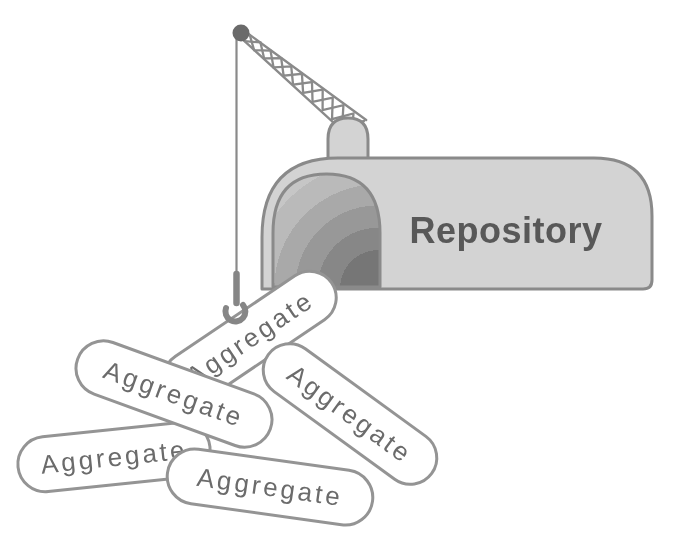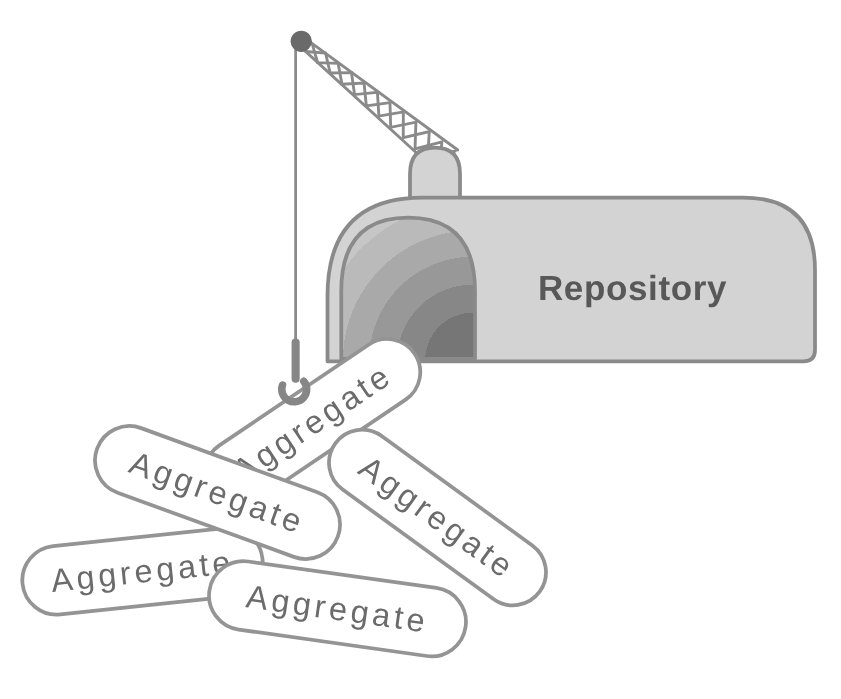--- a/index.html
+++ b/index.html
@@ -14,21 +14,21 @@
   .stage svg.base {
     position: absolute;
     left: 0; top: 0;
     z-index: 0;
   }
   .repo-label {
     position: absolute;
     left: 506px;
     top: 231px;
     transform: translate(-50%, -50%);
-    font-size: 28px;
+    font-size: 36px;
     font-weight: bold;
     letter-spacing: 0.5px;
     color: var(--repo-text, #585858);
     white-space: nowrap;
     z-index: 1;
   }
   .capsule {
     position: absolute;
     box-sizing: border-box;
     display: flex;

